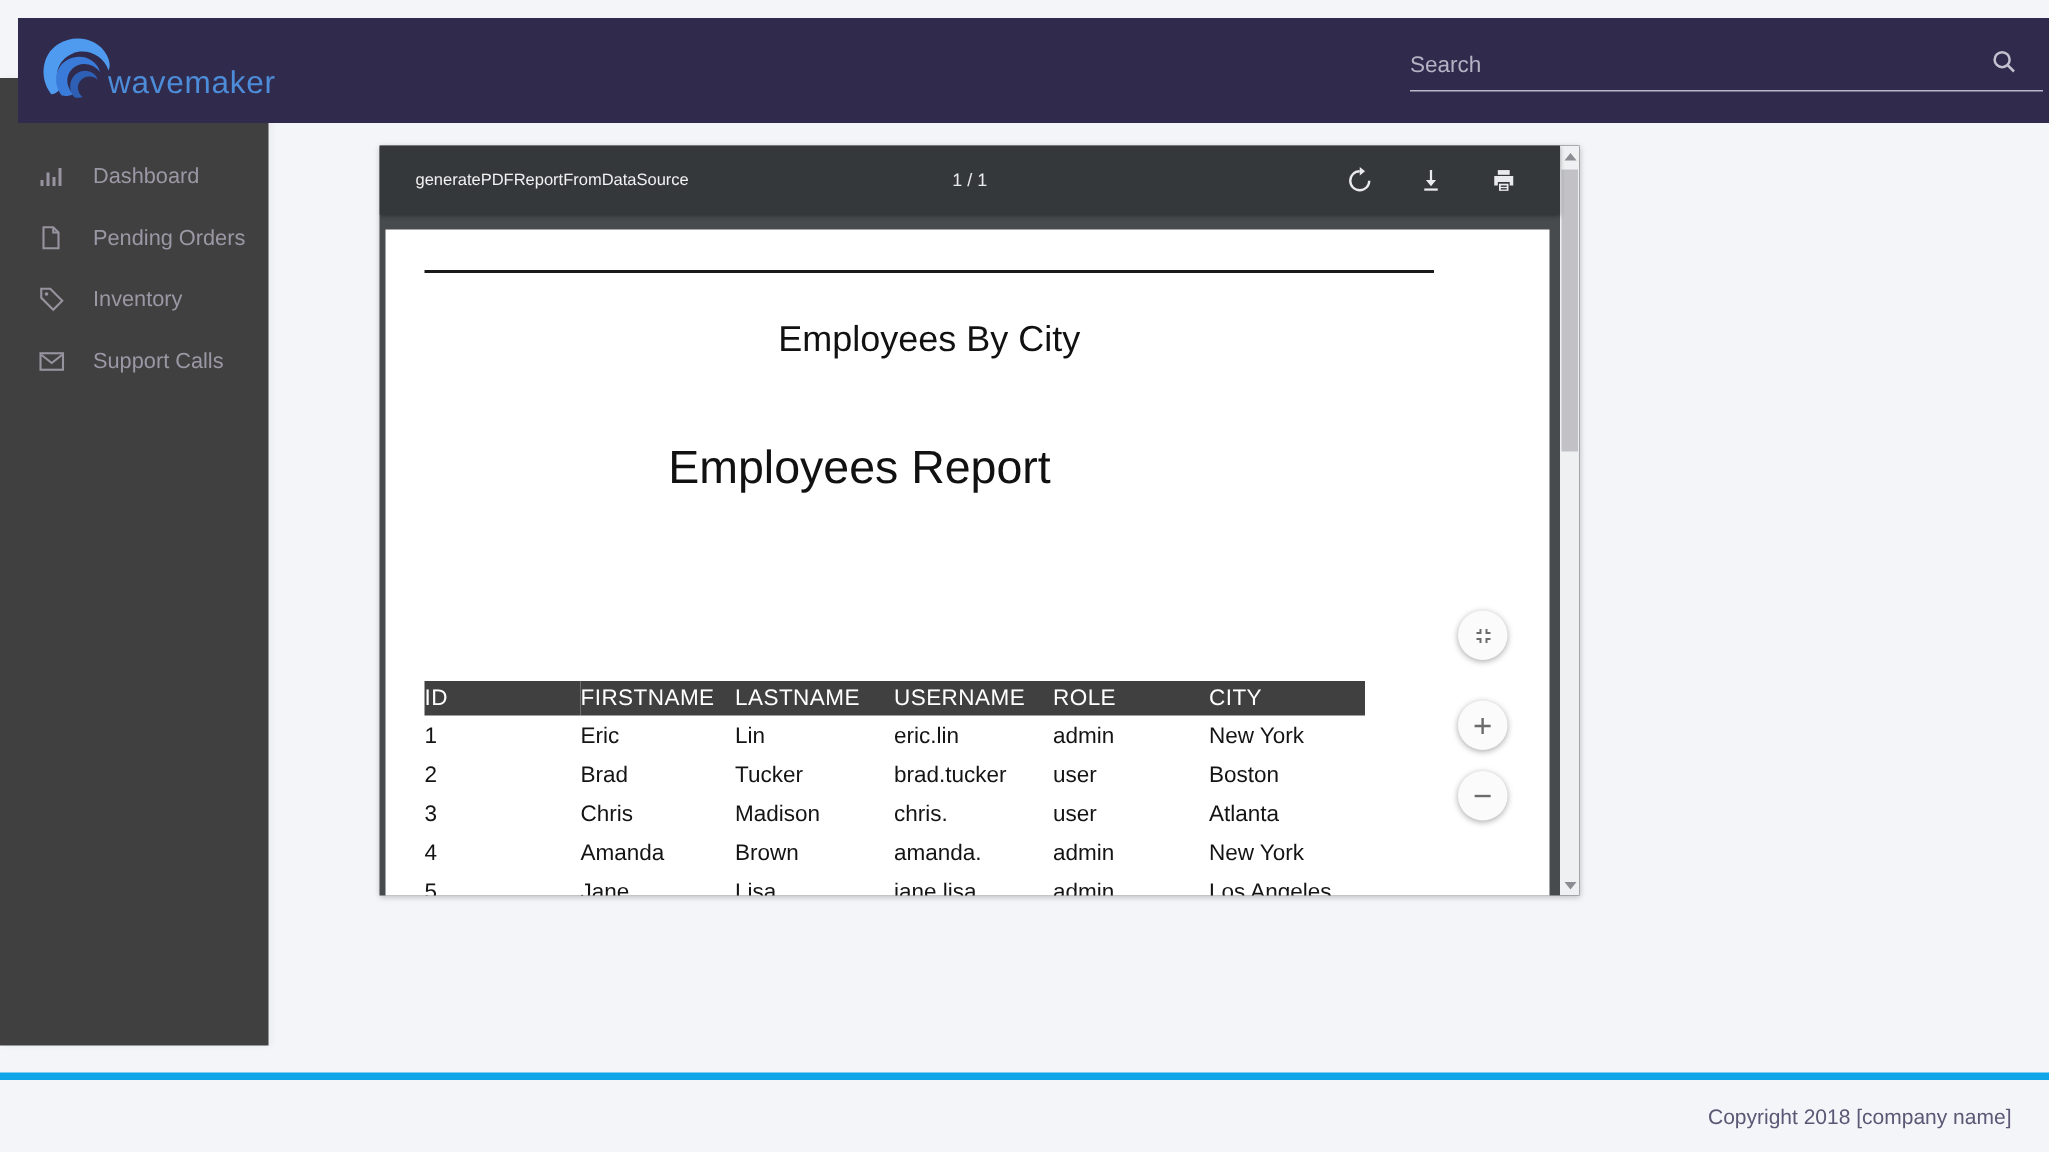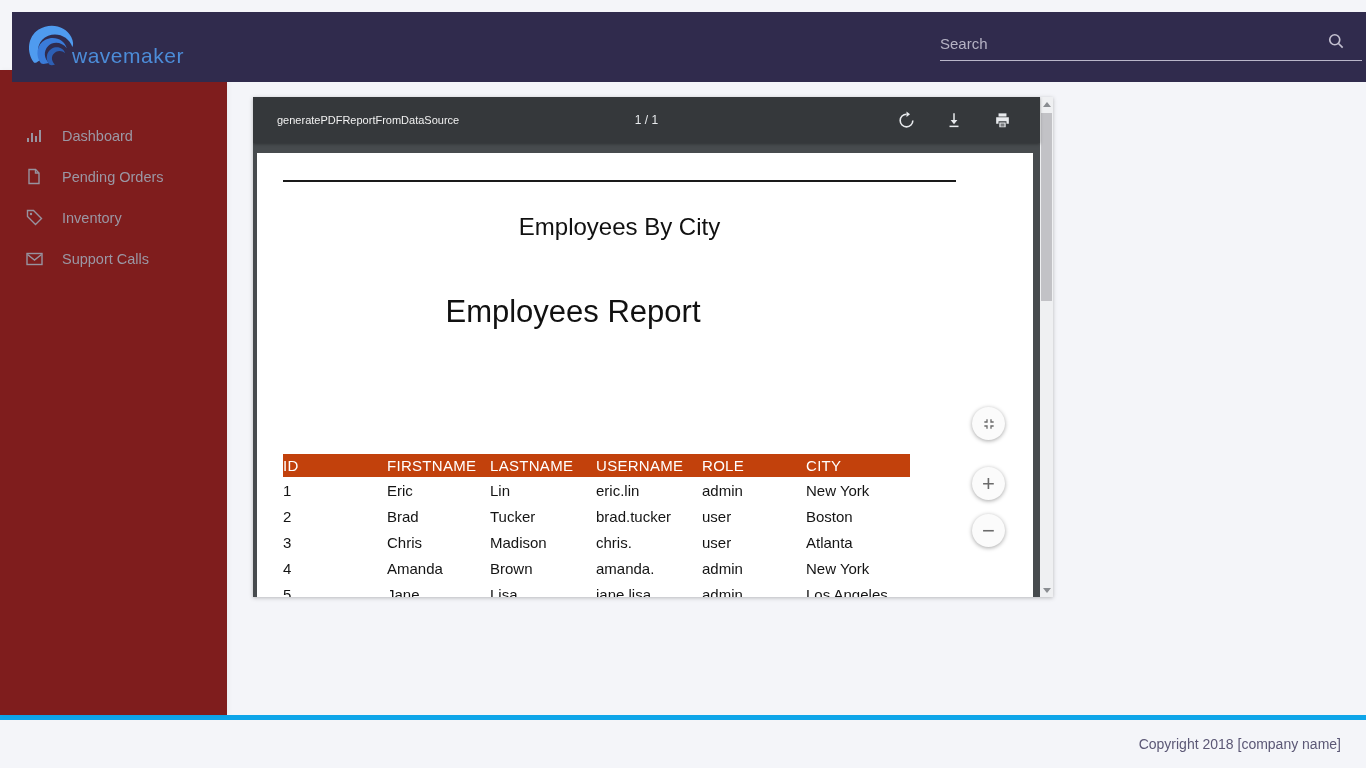--- a/index.html
+++ b/index.html
@@ -31,22 +31,22 @@
   }
   .search-input {
     width:365px; height:30px; background:transparent; border:none; outline:none;
     color:#e3e1ec; font-size:15px; font-family:"Liberation Sans", sans-serif;
   }
   .search-input::placeholder { color:#b5b2c4; opacity:1; }
   .search-icon { position:absolute; right:16px; top:3px; }
 
   
   .sidebar {
-    position:absolute; left:0; top:70px; width:227px; height:645px;
-    background:#7f1d1d; z-index:10;
+    position:absolute; left:0; top:52px; width:179px; height:645px;
+    background:#404040; z-index:10;
     box-shadow:2px 0 5px rgba(0,0,0,0.04);
   }
   .nav-list { list-style:none; padding-top:45px; }
   .nav-item {
     height:41px; display:flex; align-items:center; cursor:pointer;
     padding-left:26px;
   }
   .nav-item .nav-icon { width:17px; height:17px; margin-right:19px; display:flex; align-items:center; }
   .nav-item .nav-label { color:#9b97a4; font-size:14.5px; }
 
@@ -98,21 +98,21 @@
   }
   .doc-title {
     position:absolute; left:0; top:141px; width:632px; text-align:center;
     font-size:31px; color:#111;
   }
   .doc-table {
     position:absolute; left:26px; top:301px; width:627px;
     border-collapse:collapse; table-layout:fixed;
   }
   .doc-table th {
-    background:#c2410c; color:#ffffff; font-weight:normal; font-size:15px;
+    background:#404040; color:#ffffff; font-weight:normal; font-size:15px;
     text-align:left; height:23px; padding:0; letter-spacing:0.3px;
   }
   .doc-table td {
     font-size:15px; color:#141414; height:26px; padding:0; text-align:left;
   }
 
   
   .pdf-scrollbar {
     position:absolute; right:0; top:0; width:13px; height:500px;
     background:#eff0f2;

